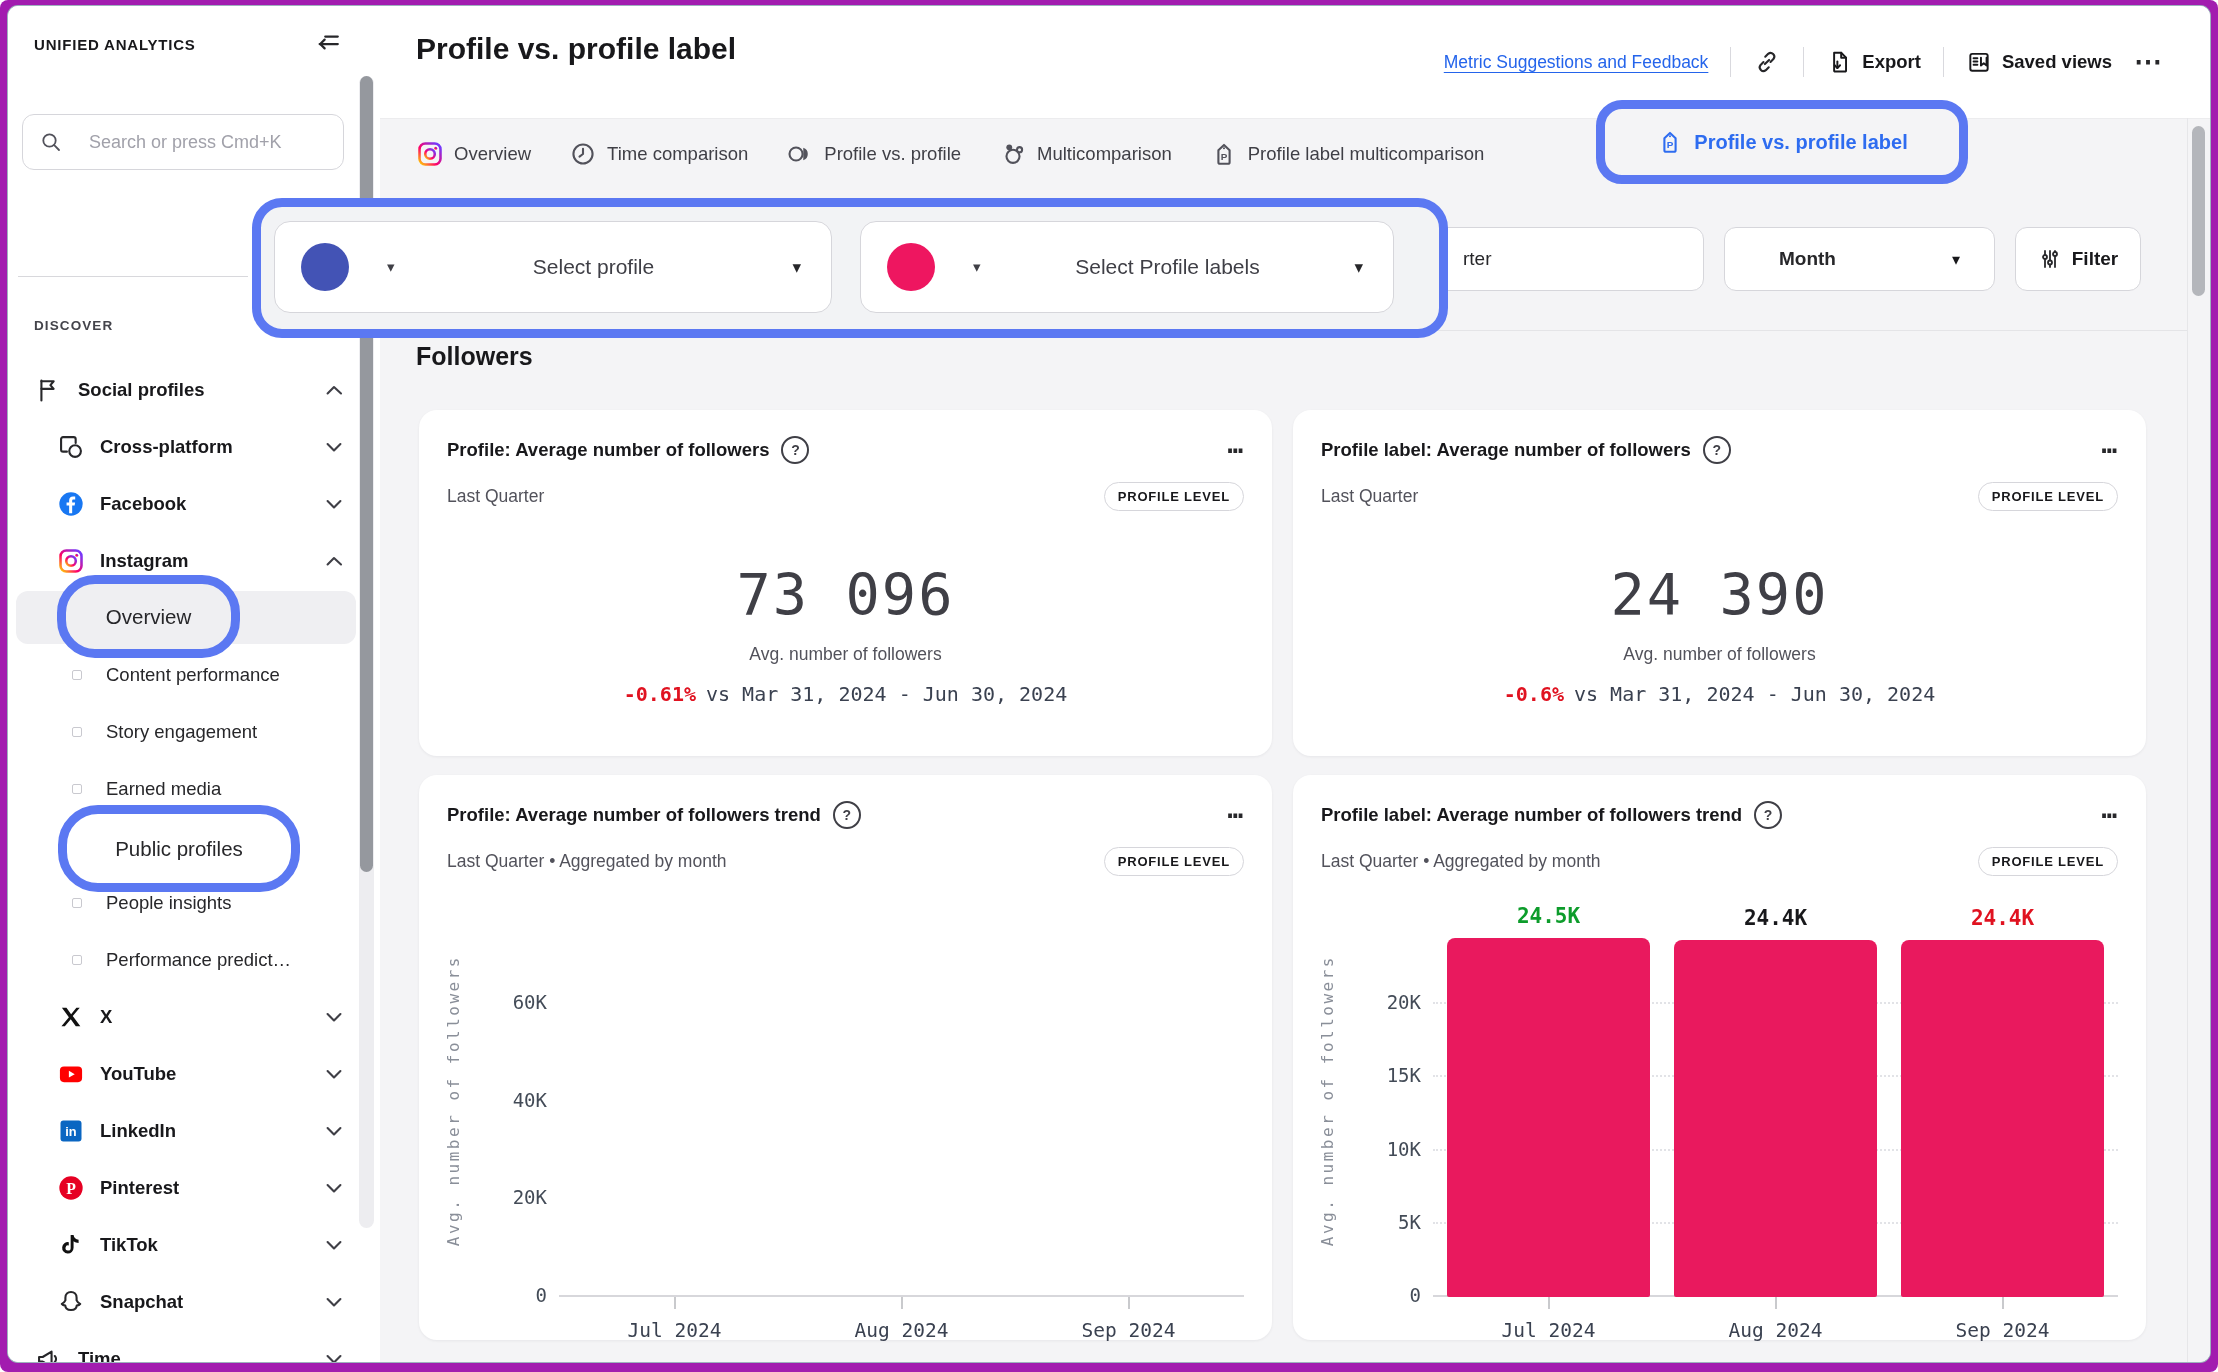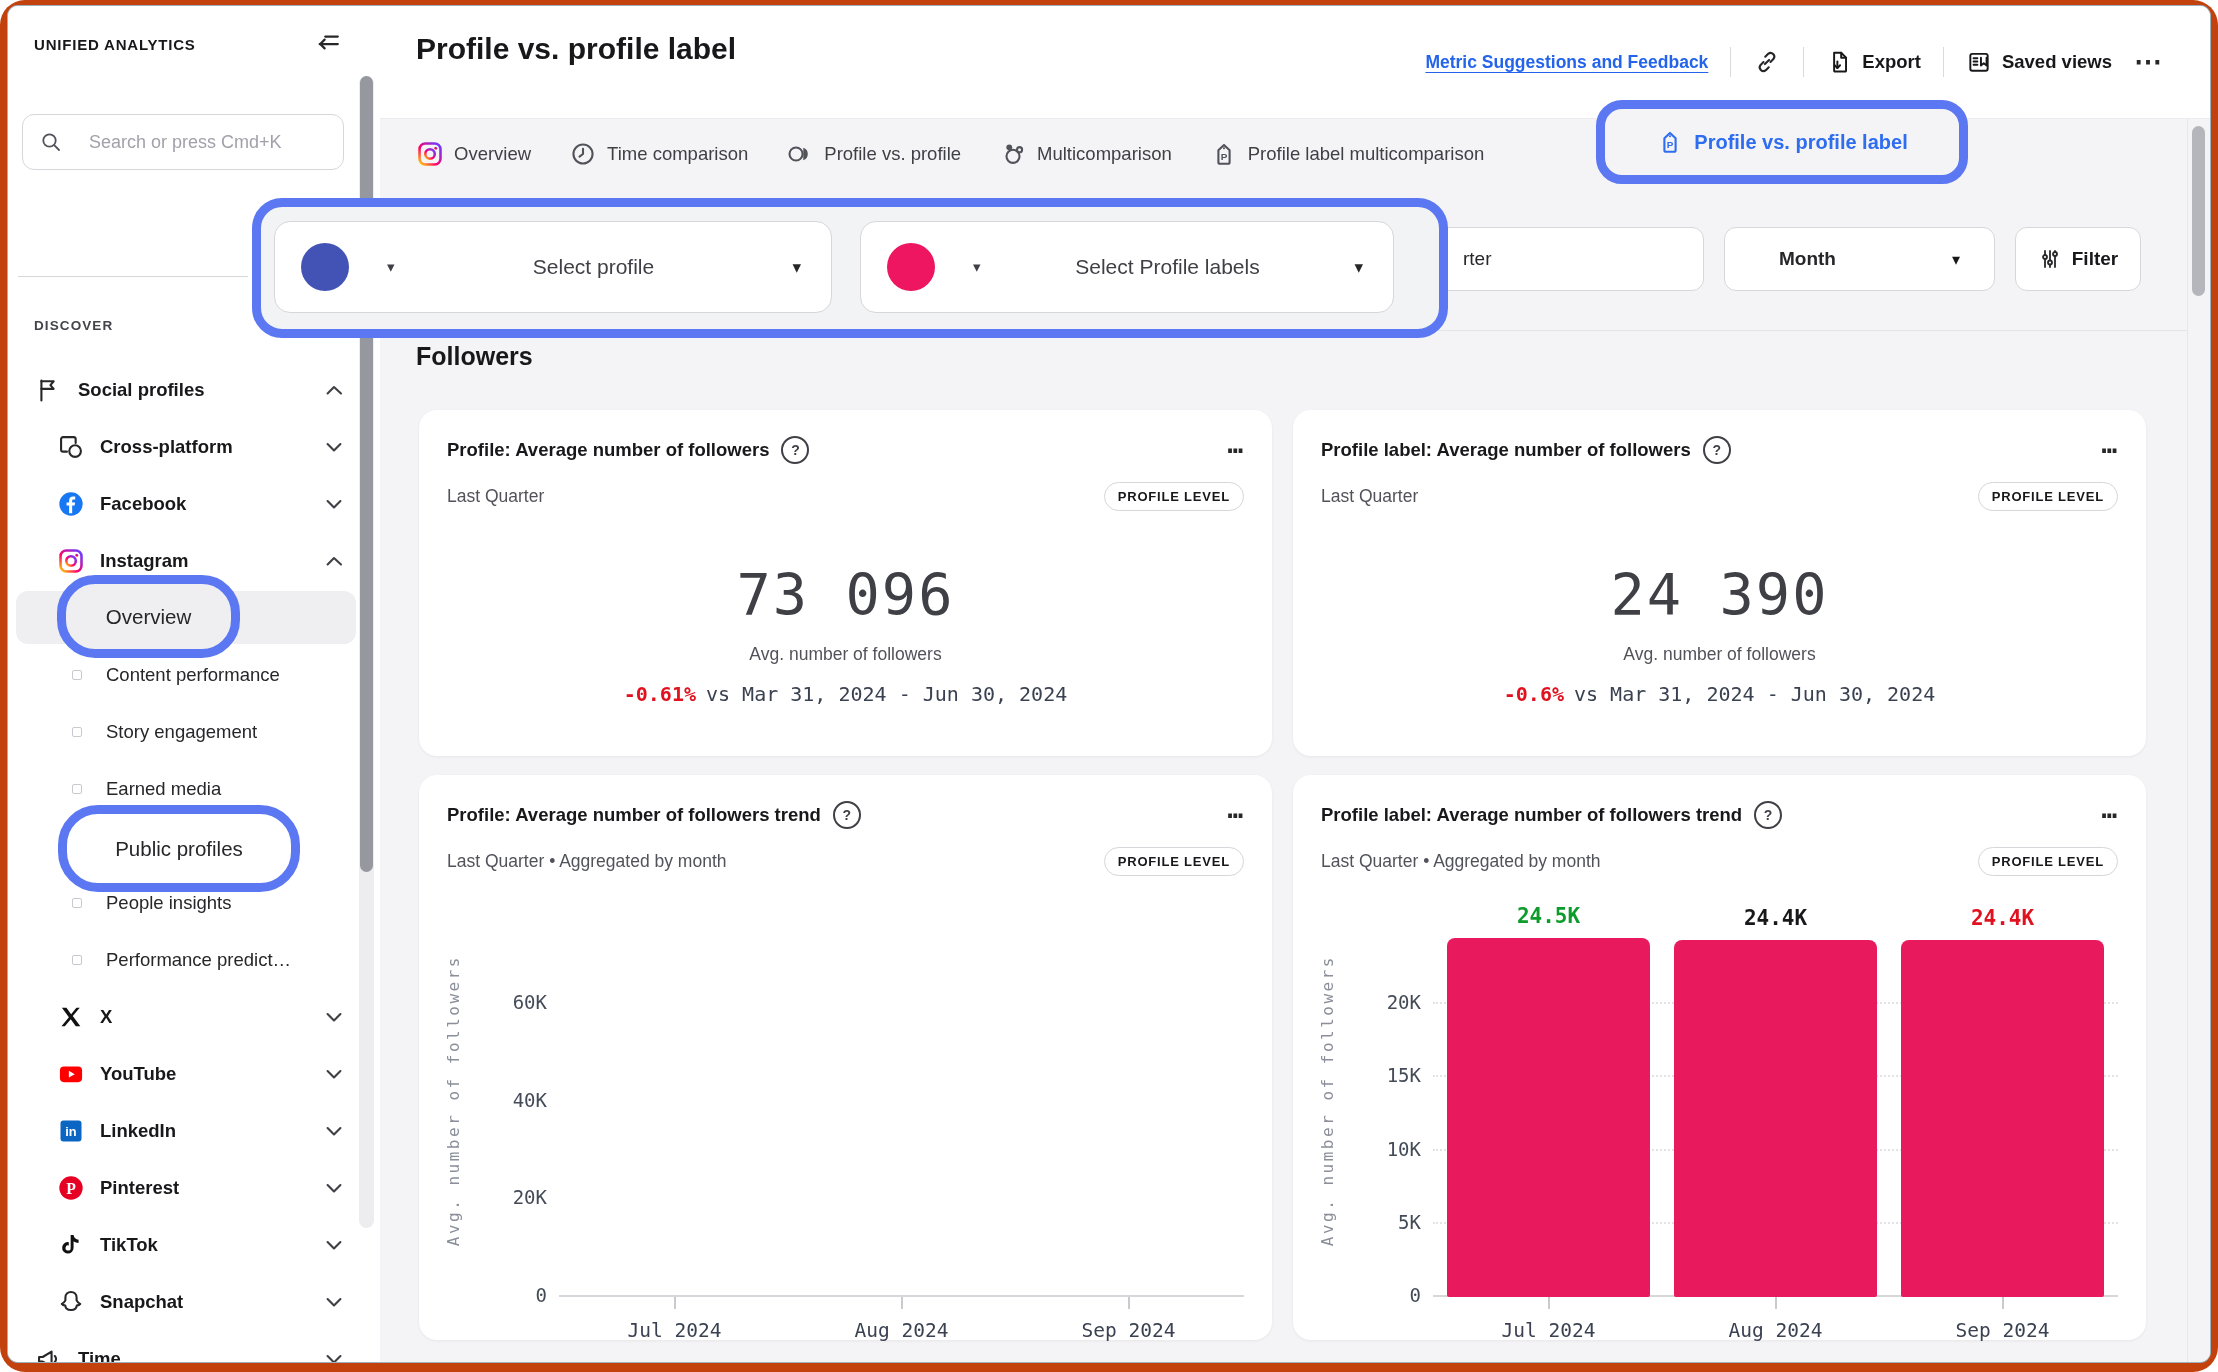--- a/index.html
+++ b/index.html
@@ -1,18 +1,18 @@
 <!DOCTYPE html>
 <html><head>
 <meta charset="utf-8">
 <style>
   html,body{margin:0;padding:0;overflow:hidden;}
   body{width:2218px;height:1372px;position:relative;background:#fff;
        font-family:"Liberation Sans",sans-serif;color:#18181b;}
-  .stage{position:absolute;inset:0;background:#c2410c;border-radius:25px;}
+  .stage{position:absolute;inset:0;background:#a21caf;border-radius:8px;}
   .window{position:absolute;left:8px;top:6px;width:2202px;height:1356px;background:#fff;
           border-radius:10px;overflow:hidden;box-shadow:0 0 0 1px #9db1bd;}
   svg{display:block;}
   .ico{display:inline-flex;align-items:center;justify-content:center;}
   .ico svg{stroke:currentColor;fill:none;stroke-width:1.8;stroke-linecap:round;stroke-linejoin:round;}
 
   
   .sidebar{position:absolute;left:0;top:0;width:372px;height:1356px;background:#fff;
            border-right:1px solid #e4e4e7;}
   .brand{position:absolute;left:26px;top:30px;font-size:15px;font-weight:700;letter-spacing:.8px;color:#18181b;}
@@ -41,21 +41,21 @@
         background:#efeff2;border-radius:12px;z-index:-1;}
   .nav-row{z-index:0;}
   .sb-track{position:absolute;left:351px;top:70px;width:15px;height:1152px;background:#ededf0;border-radius:8px;}
   .sb-thumb{position:absolute;left:352px;top:70px;width:13px;height:796px;background:#95989e;border-radius:7px;cursor:pointer;}
 
   
   .main{position:absolute;left:372px;top:0;width:1830px;height:1356px;background:#f4f4f6;}
   .main-header{position:absolute;left:0;top:0;width:100%;height:112px;background:#fff;border-bottom:1px solid #ececee;}
   .page-title{position:absolute;left:36px;top:26px;font-size:30px;font-weight:700;margin:0;}
   .actions{position:absolute;right:46px;top:0;height:112px;display:flex;align-items:center;gap:22px;}
-  .feedback-link{color:#2464eb;font-size:17.5px;font-weight:700;text-decoration:underline;text-underline-offset:4px;cursor:pointer;}
+  .feedback-link{color:#2464eb;font-size:17.5px;font-weight:400;text-decoration:underline;text-underline-offset:4px;cursor:pointer;}
   .hdiv{width:1px;height:30px;background:#d9d9de;}
   .icon-btn{color:#27272a;background:none;border:0;padding:0;cursor:pointer;}
   .action-btn{display:flex;align-items:center;gap:10px;background:none;border:0;padding:0;cursor:pointer;color:#18181b;}
   .action-btn .albl{font-size:18.5px;font-weight:700;font-family:"Liberation Sans",sans-serif;}
   .more-dots{font-size:28px;font-weight:700;letter-spacing:2px;color:#27272a;line-height:1;cursor:pointer;}
 
   .tabbar{position:absolute;left:36px;top:112px;height:72px;display:flex;align-items:center;gap:38px;}
   .tab{display:flex;align-items:center;gap:10px;font-size:18.5px;font-weight:500;color:#3f3f46;cursor:pointer;white-space:nowrap;}
   .tab .ico{color:#52525b;}
   .tab.active{color:#2e6cf0;font-weight:700;font-size:20px;}

